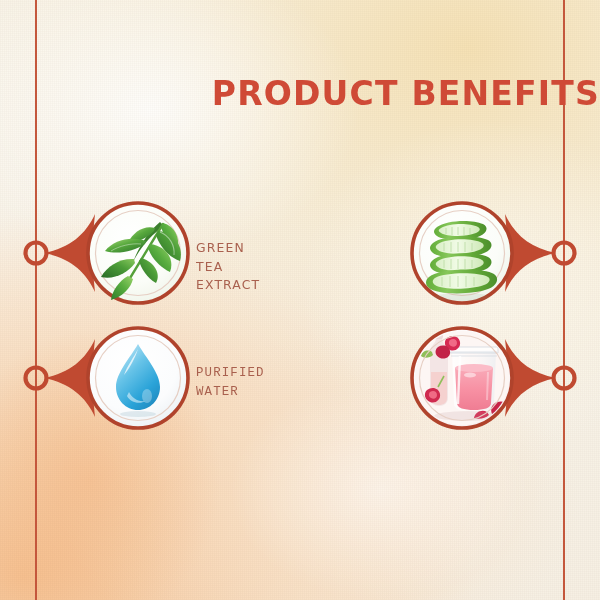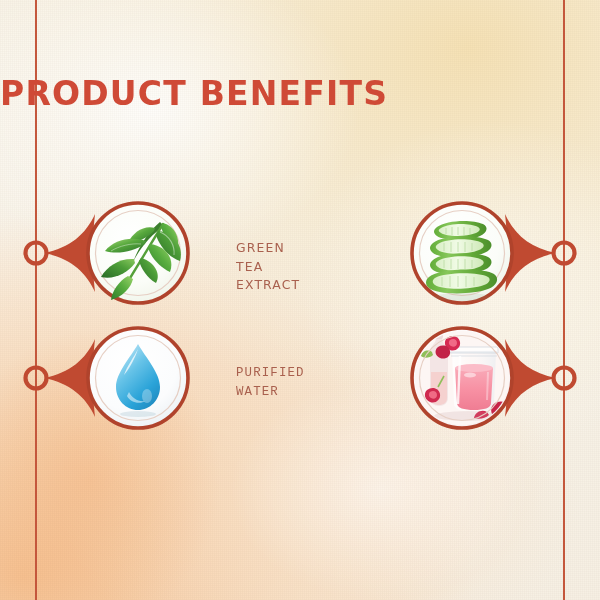--- a/index.html
+++ b/index.html
@@ -36,35 +36,34 @@
     background-image:
       repeating-linear-gradient(0deg, rgba(120,90,60,.045) 0 1px, rgba(255,255,255,0) 1px 2px),
       repeating-linear-gradient(90deg, rgba(120,90,60,.045) 0 1px, rgba(255,255,255,0) 1px 2px);
   }
 
   .rule{position:absolute;top:0;bottom:0;width:2px;background:#c4573c;}
   .rule.left{left:35px;}
   .rule.right{left:563px;}
 
   .title{
-    position:absolute;left:0;right:0;top:74px;text-align:left;
+    position:absolute;left:0;right:0;top:74px;text-align:right;
     font-size:33px;font-weight:bold;letter-spacing:1.2px;
     color:#cf4a36;font-family:"DejaVu Sans",sans-serif;
   }
 
   .node{position:absolute;}
   .svgnode{position:absolute;left:0;top:0;}
 
   .label{
     position:absolute;
     font-size:12.4px;letter-spacing:1.15px;line-height:1.5;
     color:#a9604e;font-weight:500;text-transform:uppercase;
     font-family:"DejaVu Sans",sans-serif;
     white-space:pre-line;
-    margin-left:40px;
   }
   .label.l{left:196px;text-align:left;}
   .row1 .label{top:239px;}
   .row2 .label{top:364px;font-family:Liberation Mono, monospace;}
 </style>
 </head>
 <body>
 
 <div id="stage">
 

